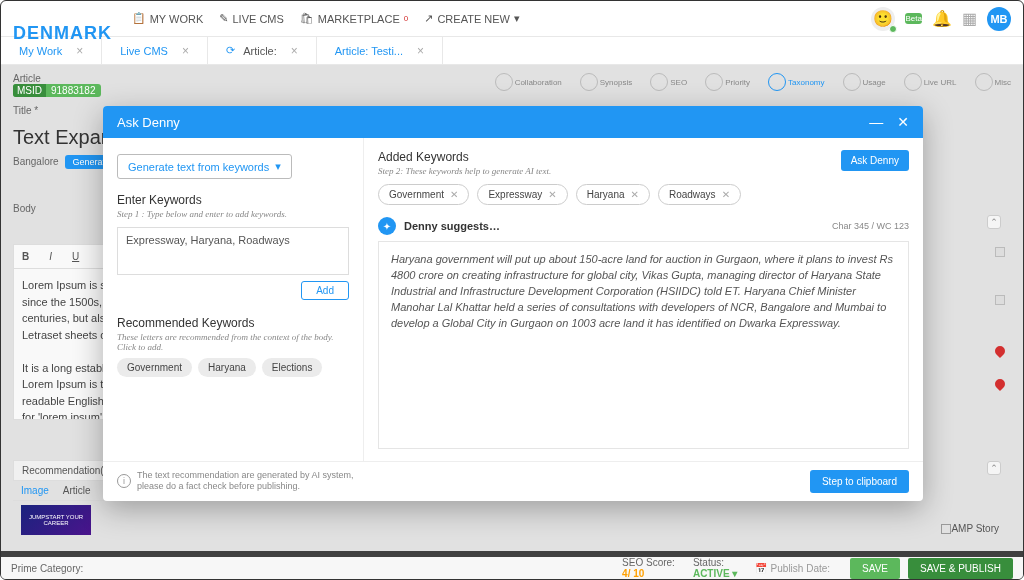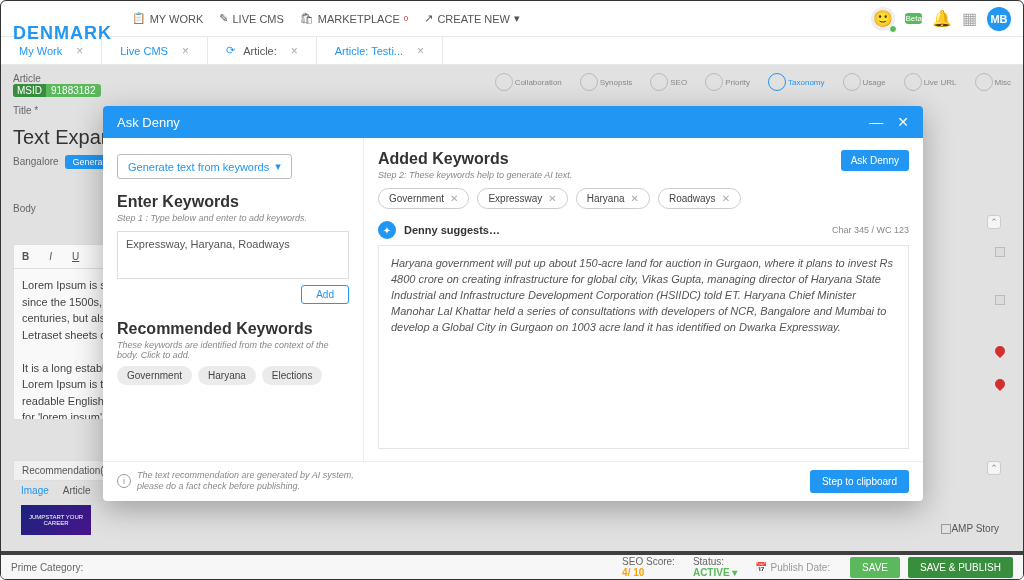--- a/index.html
+++ b/index.html
@@ -28,52 +28,52 @@
 .bg-title { font-size:20px; color:#333; font-weight:500; margin:10px 0 6px; }
 .bg-label { font-size:10px; color:#666; }
 .gen-btn { background:#2196F3; color:#fff; font-size:9px; padding:2px 8px; border-radius:3px; margin-left:6px; }
 .body-box { border:1px solid #ddd; background:#f9f9f9; margin-top:30px; }
 .toolbar { display:flex; gap:20px; padding:6px 8px; border-bottom:1px solid #ddd; font-size:10px; color:#555;}
 .body-text { padding:8px; font-size:11px; line-height:1.5; color:#444; }
 .rec-bar { border:1px solid #ddd; background:#f0f0f0; padding:4px 8px; font-size:10px; margin-top:40px; display:flex; justify-content:space-between;}
 .sub-tabs { display:flex; gap:14px; font-size:10px; padding:4px 8px; border-bottom:1px solid #ddd; }
 .sub-tabs span:first-child{ color:#2196F3; }
 .thumb { width:70px; height:30px; background:linear-gradient(135deg,#1a237e,#4a148c); margin:4px 8px; color:#fff; font-size:6px; display:flex; align-items:center; justify-content:center; text-align:center; }
-.footer { position:absolute; bottom:0; left:0; right:0; height:28px; background:#f7f7f7; border-top:4px solid #404040; display:flex; align-items:center; padding:0 10px; font-size:10px; color:#666; }
+.footer { position:absolute; bottom:0; left:0; right:0; height:28px; background:#f7f7f7; border-top:6px solid #404040; display:flex; align-items:center; padding:0 10px; font-size:10px; color:#666; }
 .footer .pcat { flex:1; }
 .footer .seo { margin-right:18px; }
 .footer .seo b{ color:#ffa000; }
 .footer .status b{ color:#5cb85c; }
 .btn-save { background:#5cb85c; color:#fff; font-size:10px; padding:5px 12px; border:none; margin-left:8px; border-radius:2px; }
 
 .modal { position:absolute; top:105px; left:102px; width:820px; height:395px; background:#fff; border-radius:4px; box-shadow:0 8px 30px rgba(0,0,0,0.3); display:flex; flex-direction:column; }
 .modal-head { background:#2196F3; color:#fff; padding:8px 14px; font-size:13px; display:flex; align-items:center; border-radius:4px 4px 0 0;}
 .modal-head .hicons { margin-left:auto; display:flex; gap:14px; font-size:14px; }
 .modal-body { flex:1; display:flex; }
 .mleft { width:260px; padding:16px 14px; }
 .mright { flex:1; padding:12px 14px; border-left:1px solid #eee; display:flex; flex-direction:column; }
 .dd { border:1px solid #bbb; color:#2196F3; font-size:11px; padding:5px 10px; border-radius:3px; display:inline-flex; align-items:center; gap:6px; }
-.sec-title { font-size:16px; font-weight:700; color:#333; margin-top:14px; }
-.step { font-size:9px; color:#888; font-style:italic; margin-top:2px; }
+.sec-title { font-size:12px; font-weight:400; color:#333; margin-top:14px; }
+.step { font-size:9px; color:#888; font-style:italic; margin-top:2px;font-family:Liberation Serif, serif; }
 .kw-input { border:1px solid #ddd; width:100%; height:48px; margin-top:8px; padding:6px 8px; font-size:11px; color:#555; }
 .add-btn { float:right; border:1px solid #2196F3; color:#2196F3; font-size:10px; background:#fff; padding:3px 14px; margin-top:6px; border-radius:3px; }
 .rec-kw-row { display:flex; gap:6px; margin-top:6px; flex-wrap:wrap; }
 .chip { background:#ebebeb; font-size:10px; padding:4px 10px; border-radius:12px; color:#444; }
 .tag { border:1px solid #ccc; font-size:10px; padding:4px 10px; border-radius:14px; display:inline-flex; align-items:center; gap:6px; color:#444; }
 .tag .x{ color:#aaa; font-size:10px; }
 .ask-btn { background:#2196F3; color:#fff; font-size:10px; padding:5px 10px; border:none; border-radius:3px; }
 .tags-row { display:flex; gap:8px; align-items:center; margin-top:8px; }
 .denny-ic { width:18px; height:18px; border-radius:50%; background:#2196F3; display:inline-flex; align-items:center; justify-content:center; color:#fff; font-size:10px;}
 .sugg-row { display:flex; align-items:center; margin-top:12px; gap:8px; }
 .sugg-title { font-size:11px; font-weight:600; color:#333; }
 .wc { margin-left:auto; font-size:9px; color:#888; }
 .sugg-box { border:1px solid #e5e5e5; flex:1; margin-top:6px; padding:10px 12px; font-size:11px; font-style:italic; color:#555; line-height:1.45; overflow:auto; }
 .modal-foot { border-top:1px solid #eee; padding:8px 14px; display:flex; align-items:center; }
 .disc-ic { width:14px;height:14px;border:1px solid #999;border-radius:50%; color:#999; font-size:9px; display:flex; align-items:center; justify-content:center; margin-right:6px;}
-.disc-txt { font-size:9px; color:#888; font-style:italic; line-height:1.3; }
+.disc-txt { font-size:9px; color:#888; line-height:1.3; }
 .copy-btn { margin-left:auto; background:#2196F3; color:#fff; border:none; font-size:10px; padding:6px 12px; border-radius:3px; }
 .warn-dot{ position:absolute; right:18px; width:10px;height:10px; background:#d32f2f; border-radius:50% 50% 50% 0; transform:rotate(-45deg);}
 .w1{top:345px;} .w2{top:378px;}
 .small-sq{ position:absolute; right:18px; width:10px;height:10px; background:#ddd; border:1px solid #bbb;}
 .sq1{top:246px;} .sq2{top:294px;}
 .sidebar-toggle{position:absolute; right:22px; width:14px;height:14px; border:1px solid #ccc; background:#f5f5f5; border-radius:3px; display:flex;align-items:center;justify-content:center;font-size:9px;color:#888;}
 .st1{top:214px;} .st2{top:460px;}
 .amp-row{position:absolute; right:24px; top:522px; font-size:10px; color:#555; display:flex; align-items:center; }
 .amp-row .cb{width:10px;height:10px;border:1px solid #999;}
 </style>
@@ -229,21 +229,21 @@
       <div class="dd">
           <span>Generate text from keywords</span> 
           <span>▾</span>
         </div>
       <div class="sec-title">Enter Keywords</div>
       <div class="step">Step 1 : Type below and enter to add keywords.</div>
       <div class="kw-input">Expressway, Haryana, Roadways</div>
       <button class="add-btn">Add</button>
       <div style="clear:both"></div>
       <div class="sec-title" style="margin-top:16px">Recommended Keywords</div>
-      <div class="step">These keywords are identified from the context of the body. Click to add.</div>
+      <div class="step">These letters are recommended from the context of the body. Click to add.</div>
       <div class="rec-kw-row">
         <span class="chip">Government</span>
         <span class="chip">Haryana</span>
         <span class="chip">Elections</span>
       </div>
     </div>
     <div class="mright">
       <div style="display:flex;align-items:flex-start">
         <div>
           <div class="sec-title" style="margin-top:0">Added Keywords</div>

